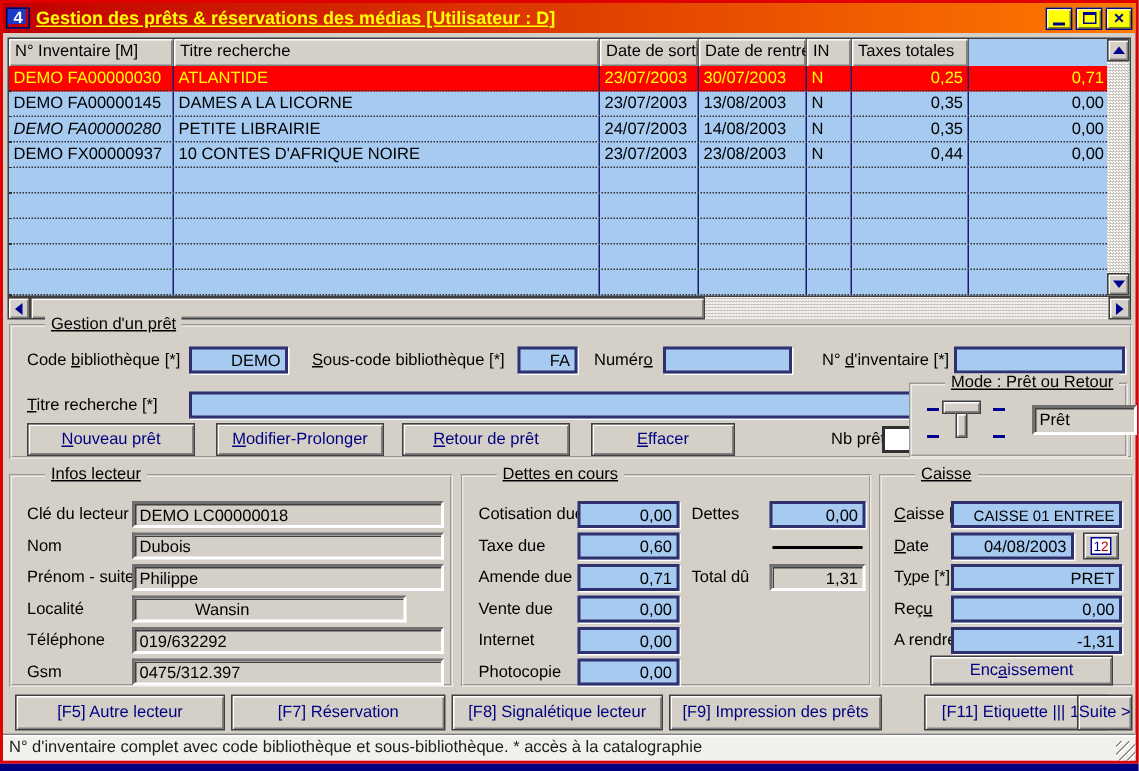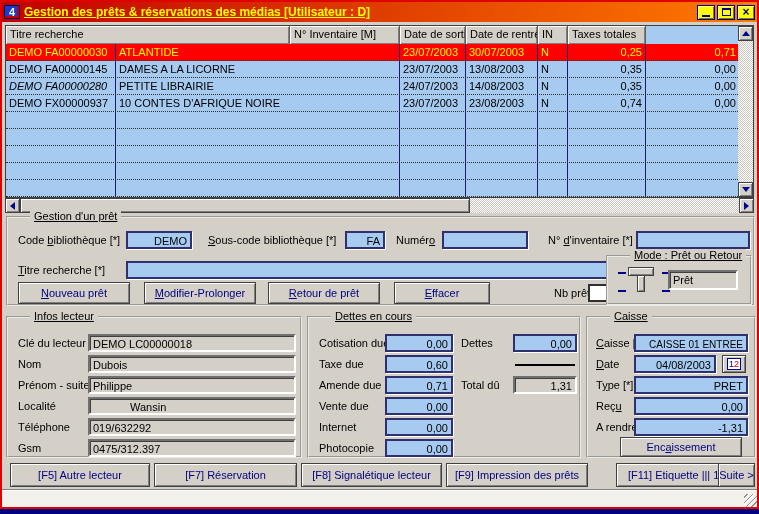--- a/index.html
+++ b/index.html
@@ -107,22 +107,22 @@
           <span class="glyph-max"></span>
         </button>
       <button class="winbtn">
           <span class="glyph-close">×</span>
         </button>
     </div>
   </div>
 
   <div class="table">
     <div class="thead" id="thead">
+        <div class="th" style="width: 110px;">N° Inventaire [M]</div>
         <div class="th" style="width: 284px;">Titre recherche</div>
-        <div class="th" style="width: 110px;">N° Inventaire [M]</div>
         <div class="th" style="width: 66px;">Date de sortie</div>
         <div class="th" style="width: 72px;">Date de rentrée</div>
         <div class="th" style="width: 30px;">IN</div>
         <div class="th" style="width: 78px;">Taxes totales</div>
       </div>
     <div class="tbody" id="tbody">
         <div class="tr selected">
           <div class="td" style="width: 110px;">DEMO FA00000030</div>
           <div class="td" style="width: 284px;">ATLANTIDE</div>
           <div class="td" style="width: 66px;">23/07/2003</div>
@@ -148,21 +148,21 @@
           <div class="td" style="width: 30px;">N</div>
           <div class="td num" style="width: 78px;">0,35</div>
           <div class="td num" style="width: 94px;">0,00</div>
         </div>
         <div class="tr">
           <div class="td" style="width: 110px;">DEMO FX00000937</div>
           <div class="td" style="width: 284px;">10 CONTES D'AFRIQUE NOIRE</div>
           <div class="td" style="width: 66px;">23/07/2003</div>
           <div class="td" style="width: 72px;">23/08/2003</div>
           <div class="td" style="width: 30px;">N</div>
-          <div class="td num" style="width: 78px;">0,74</div>
+          <div class="td num" style="width: 78px;">0,44</div>
           <div class="td num" style="width: 94px;">0,00</div>
         </div>
         <div class="tr">
           <div class="td" style="width: 110px;"></div>
           <div class="td" style="width: 284px;"></div>
           <div class="td" style="width: 66px;"></div>
           <div class="td" style="width: 72px;"></div>
           <div class="td" style="width: 30px;"></div>
           <div class="td num" style="width: 78px;"></div>
           <div class="td num" style="width: 94px;"></div>
@@ -250,35 +250,35 @@
     <div class="input white-box" style="left:580px; top:66px; width:38px;">4</div>
 
     <div class="group" style="left:598px; top:37px; width:146px; height:50px; background:var(--c-face);">
       <span class="legend" style="font-size:11px;">Mode : Prêt ou Retour</span>
       <span class="tick" style="left:10px; top:15px;"></span>
       <span class="tick" style="left:10px; top:33px;"></span>
       <span class="tick" style="left:54px; top:15px;"></span>
       <span class="tick" style="left:54px; top:33px;"></span>
       <div class="thumb-bar" style="left:20px; top:10px; width:26px; height:9px;"></div>
       <div class="thumb-bar" style="left:29px; top:18px; width:8px; height:17px;"></div>
-      <div class="input gray" style="left:60px; top:13px; width:70px; height:20px;">Prêt</div>
+      <div class="input gray" style="left:80px; top:13px; width:70px; height:20px;">Prêt</div>
     </div>
   </div>
 
   <div class="group" style="left:4px; top:314px; width:296px; height:142px;">
     <span class="legend">Infos lecteur</span>
     <div id="reader-rows">
         <span class="lbl" style="left: 10px; top: 19px;">Clé du lecteur</span>
         <div class="input gray" style="left: 80px; top: 16px; width: 208px;">DEMO LC00000018</div>
         <span class="lbl" style="left: 10px; top: 40px;">Nom</span>
         <div class="input gray" style="left: 80px; top: 37px; width: 208px;">Dubois</div>
         <span class="lbl" style="left: 10px; top: 61px;">Prénom - suite</span>
         <div class="input gray" style="left: 80px; top: 58px; width: 208px;">Philippe</div>
         <span class="lbl" style="left: 10px; top: 82px;">Localité</span>
-        <div class="input gray" style="left: 80px; top: 79px; width: 208px; padding-left: 40px;">Wansin</div>
+        <div class="input gray" style="left: 80px; top: 79px; width: 183px; padding-left: 40px;">Wansin</div>
         <span class="lbl" style="left: 10px; top: 103px;">Téléphone</span>
         <div class="input gray" style="left: 80px; top: 100px; width: 208px;">019/632292</div>
         <span class="lbl" style="left: 10px; top: 124px;">Gsm</span>
         <div class="input gray" style="left: 80px; top: 121px; width: 208px;">0475/312.397</div>
       </div>
   </div>
 
   <div class="group" style="left:305px; top:314px; width:274px; height:142px;">
     <span class="legend">Dettes en cours</span>
     <div id="debts-rows">
@@ -329,16 +329,17 @@
   <div id="footer-buttons">
       <button class="btn" style="left: 8px; top: 461px; width: 140px; height: 24px;">[F5] Autre lecteur</button>
       <button class="btn" style="left: 152px; top: 461px; width: 143px; height: 24px;">[F7] Réservation</button>
       <button class="btn" style="left: 299px; top: 461px; width: 141px; height: 24px;">[F8] Signalétique lecteur</button>
       <button class="btn" style="left: 444px; top: 461px; width: 142px; height: 24px;">[F9] Impression des prêts</button>
       <button class="btn" style="left: 590px; top: 461px; width: 122px; height: 24px; margin-left: 24px;">[F11] Etiquette ||| 1F</button>
       <button class="btn" style="left: 716px; top: 461px; width: 37px; height: 24px;">Suite &gt;</button>
     </div>
 
   <div class="statusbar">
+    <span>N° d'inventaire complet avec code bibliothèque et sous-bibliothèque. * accès à la catalographie</span>
     <div class="grip"></div>
   </div>
 
 </div>
 
 </body></html>

